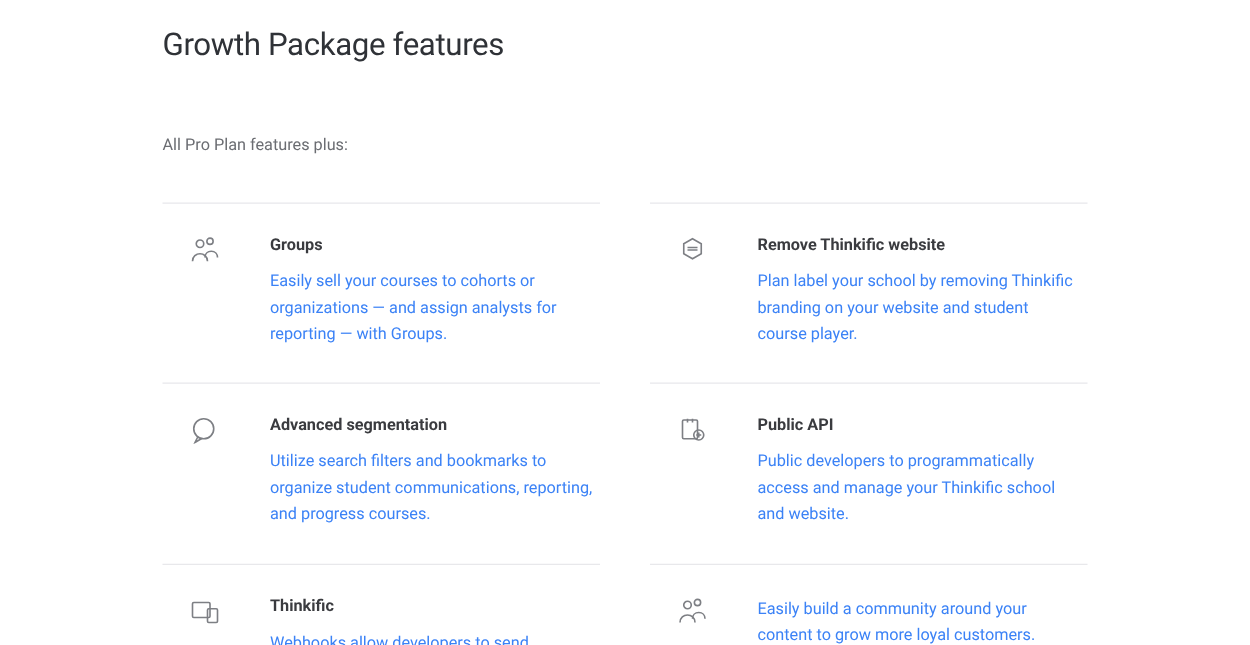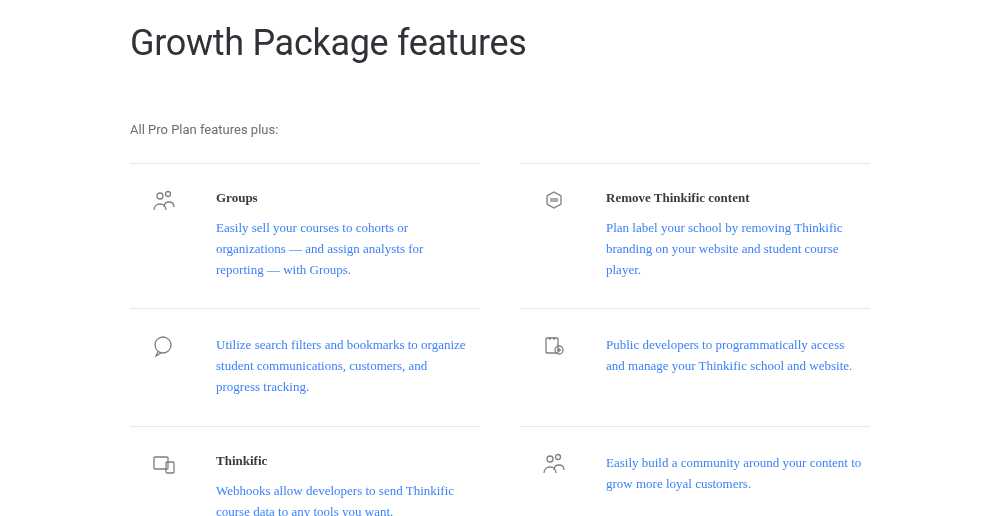--- a/index.html
+++ b/index.html
@@ -8,30 +8,30 @@
     height: 516px;
     font-family: -apple-system, BlinkMacSystemFont, "Segoe UI", Roboto, Arial, sans-serif;
     background: #ffffff;
     color: #2f3033;
     overflow: hidden;
   }
   .wrap {
     padding: 22px 130px 0 130px;
   }
   .page-title {
-    font-size: 36px;
+    font-size: 25px;
     font-weight: 400;
     letter-spacing: -0.3px;
     color: #2f3237;
     margin-bottom: 58px;
   }
   .subtitle {
     font-size: 13px;
     color: #6b6d72;
-    margin-bottom: 26px;
+    margin-bottom: 38px;
   }
   .grid {
     display: grid;
     grid-template-columns: 1fr 1fr;
     column-gap: 40px;
   }
   .feat {
     display: flex;
     gap: 36px;
     border-top: 1px solid #e8e8eb;
@@ -39,21 +39,21 @@
   }
   .icon-slot {
     flex: 0 0 28px;
     width: 28px;
     height: 24px;
     color: #7d7f84;
     display: flex;
     align-items: flex-start;
   }
   .icon-slot svg { width: 24px; height: 22px; stroke: #7d7f84; fill: none; stroke-width: 1.3; }
-  .feat-body { flex: 1; font-family: Liberation Serif, serif; }
+  .feat-body { flex: 1; }
   .feat-title {
     font-size: 13px;
     font-weight: 700;
     color: #3a3b3f;
     margin-bottom: 12px;
   }
   .feat-desc {
     font-size: 13px;
     line-height: 1.6;
     color: #3b82f6;
@@ -85,47 +85,49 @@
 
     <div class="feat">
       <span class="icon-slot">
         <svg viewBox="0 0 24 22">
             <path d="M12 2l7 4v8l-7 4-7-4V6z"></path>
             <path d="M8 11h8"></path>
             <path d="M8 9h8"></path>
           </svg>
       </span>
       <div class="feat-body">
-        <div class="feat-title">Remove Thinkific content</div>
+        <div class="feat-title">Remove Thinkific website</div>
         <div class="feat-desc">Plan label your school by removing Thinkific branding on your website and student course player.</div>
       </div>
     </div>
 
     <div class="feat">
       <span class="icon-slot">
         <svg viewBox="0 0 24 22">
             <circle cx="11" cy="10" r="8"></circle>
             <path d="M6 17l-2 4 5-3" stroke-linecap="round"></path>
           </svg>
       </span>
       <div class="feat-body">
-        <div class="feat-desc">Utilize search filters and bookmarks to organize student communications, customers, and progress tracking.</div>
+        <div class="feat-title">Advanced segmentation</div>
+        <div class="feat-desc">Utilize search filters and bookmarks to organize student communications, reporting, and progress courses.</div>
       </div>
     </div>
 
     <div class="feat">
       <span class="icon-slot">
         <svg viewBox="0 0 24 22">
             <rect x="4" y="3" width="12" height="15" rx="1"></rect>
             <path d="M8 2v3M12 2v3"></path>
             <circle cx="17" cy="15" r="4"></circle>
             <path d="M17 13v4M15 15h4"></path>
           </svg>
       </span>
       <div class="feat-body">
+        <div class="feat-title">Public API</div>
         <div class="feat-desc">Public developers to programmatically access and manage your Thinkific school and website.</div>
       </div>
     </div>
 
     <div class="feat">
       <span class="icon-slot">
         <svg viewBox="0 0 24 22">
             <rect x="2" y="4" width="14" height="12" rx="1"></rect>
             <rect x="14" y="9" width="8" height="11" rx="1"></rect>
           </svg>

